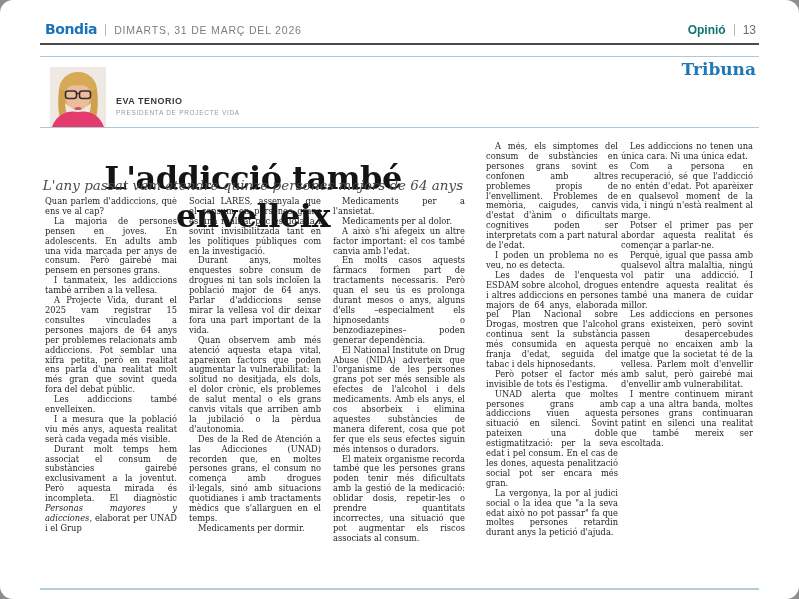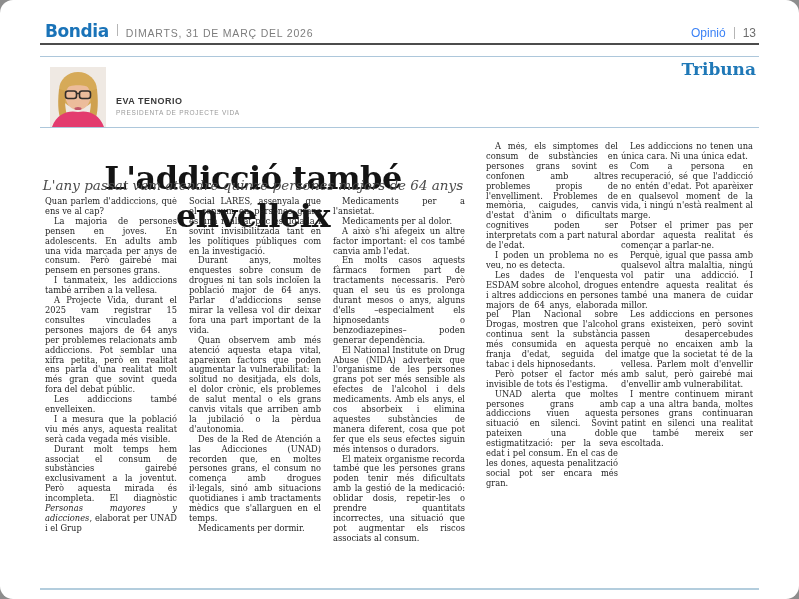--- a/index.html
+++ b/index.html
@@ -2,25 +2,25 @@
 <html lang="ca"><head>
 <meta charset="utf-8">
 <style>
   html,body{margin:0;padding:0;}
   body{width:799px;height:599px;background:#8d8d8d;font-family:"Liberation Sans",sans-serif;}
   .stage{position:relative;width:799px;height:599px;overflow:hidden;}
   .page{position:absolute;inset:0;background:#ffffff;border-radius:13px;overflow:hidden;}
 
   
   .masthead-row{position:absolute;left:45px;right:43px;top:21px;height:18px;display:flex;align-items:baseline;}
-  .logo{font-family:"DejaVu Sans",sans-serif;font-weight:bold;font-size:17px;color:#1a73b8;letter-spacing:-0.4px;}
+  .logo{font-family:"DejaVu Sans",sans-serif;font-weight:bold;font-size:14px;color:#1a73b8;letter-spacing:-0.4px;}
   .m-sep{display:inline-block;width:1px;height:12px;background:#b5b5b5;margin:0 8px;align-self:center;}
   .date{font-size:10.5px;color:#7d7d7d;letter-spacing:0.8px;}
   .head-right{margin-left:auto;display:flex;align-items:baseline;}
-  .section{font-size:12px;font-weight:normal;color:#3b82f6;}
+  .section{font-size:12px;font-weight:bold;color:#0f766e;}
   .pagenum{font-size:12px;color:#6d6d6d;}
 
   .rule-dark{position:absolute;left:40px;right:40px;top:43px;height:2px;background:#4c4c4c;}
   .rule-blue{position:absolute;left:40px;right:40px;height:1px;background:#adc7db;}
   .rule-top{top:56px;}
   .rule-mid{top:127px;}
   .rule-bottom{top:588px;height:2px;background:#b3cddd;}
 
   .tribuna{position:absolute;right:43px;top:59px;font-family:"DejaVu Serif",serif;font-weight:bold;font-size:17px;color:#1f78b7;}
 
@@ -110,20 +110,21 @@
         <p class="para indent"><span>En molts casos aquests fàrmacs formen part de tractaments necessaris. Però quan el seu ús es prolonga durant mesos o anys, alguns d'ells –especialment els hipnosedants o benzodiazepines– poden generar dependència.</span></p>
         <p class="para indent"><span>El National Institute on Drug Abuse (NIDA) adverteix que l'organisme de les persones grans pot ser més sensible als efectes de l'alcohol i dels medicaments. Amb els anys, el cos absorbeix i elimina aquestes substàncies de manera diferent, cosa que pot fer que els seus efectes siguin més intensos o duradors.</span></p>
         <p class="para indent"><span>El mateix organisme recorda també que les persones grans poden tenir més dificultats amb la gestió de la medicació: oblidar dosis, repetir-les o prendre quantitats incorrectes, una situació que pot augmentar els riscos associats al consum.</span></p>
       </div>
     <div class="col col-b c3" lang="ca">
         <p class="para indent"><span>A més, els símptomes del consum de substàncies en persones grans sovint es confonen amb altres problemes propis de l'envelliment. Problemes de memòria, caigudes, canvis d'estat d'ànim o dificultats cognitives poden ser interpretats com a part natural de l'edat.</span></p>
         <p class="para indent"><span>I poden un problema no es veu, no es detecta.</span></p>
         <p class="para indent"><span>Les dades de l'enquesta ESDAM sobre alcohol, drogues i altres addiccions en persones majors de 64 anys, elaborada pel Plan Nacional sobre Drogas, mostren que l'alcohol continua sent la substància més consumida en aquesta franja d'edat, seguida del tabac i dels hipnosedants.</span></p>
         <p class="para indent"><span>Però potser el factor més invisible de tots és l'estigma.</span></p>
         <p class="para indent"><span>UNAD alerta que moltes persones grans amb addiccions viuen aquesta situació en silenci. Sovint pateixen una doble estigmatització: per la seva edat i pel consum. En el cas de les dones, aquesta penalització social pot ser encara més gran.</span></p>
+        <p class="para indent"><span>La vergonya, la por al judici social o la idea que "a la seva edat això no pot passar" fa que moltes persones retardin durant anys la petició d'ajuda.</span></p>
       </div>
     <div class="col col-b c4" lang="ca">
         <p class="para indent"><span>Les addiccions no tenen una única cara. Ni una única edat.</span></p>
         <p class="para indent"><span>Com a persona en recuperació, sé que l'addicció no entén d'edat. Pot aparèixer en qualsevol moment de la vida, i ningú n'està realment al marge.</span></p>
         <p class="para indent"><span>Potser el primer pas per abordar aquesta realitat és començar a parlar-ne.</span></p>
         <p class="para indent"><span>Perquè, igual que passa amb qualsevol altra malaltia, ningú vol patir una addicció. I entendre aquesta realitat és també una manera de cuidar millor.</span></p>
         <p class="para indent"><span>Les addiccions en persones grans existeixen, però sovint passen desapercebudes perquè no encaixen amb la imatge que la societat té de la vellesa. Parlem molt d'envellir amb salut, però gairebé mai d'envellir amb vulnerabilitat.</span></p>
         <p class="para indent"><span>I mentre continuem mirant cap a una altra banda, moltes persones grans continuaran patint en silenci una realitat que també mereix ser escoltada.</span></p>
       </div>
 

